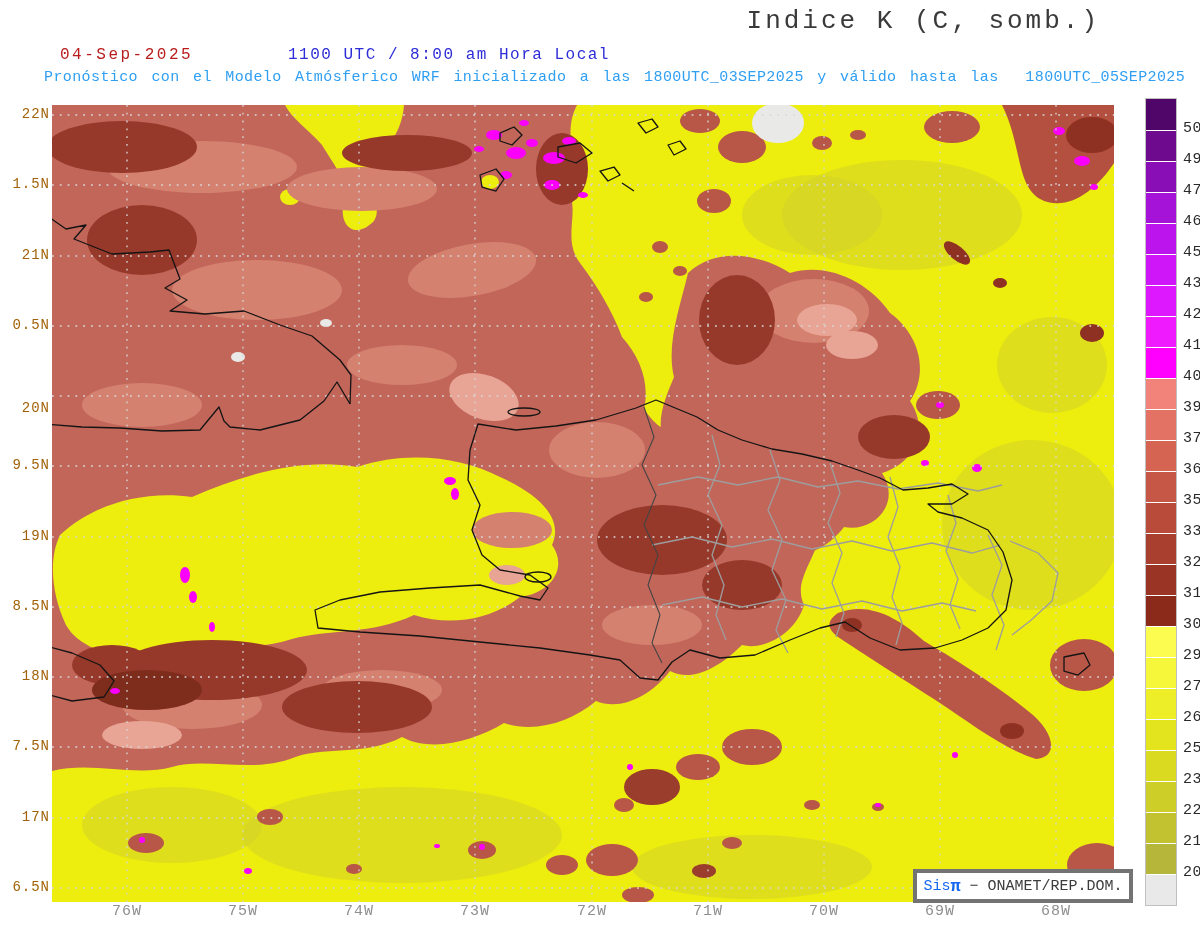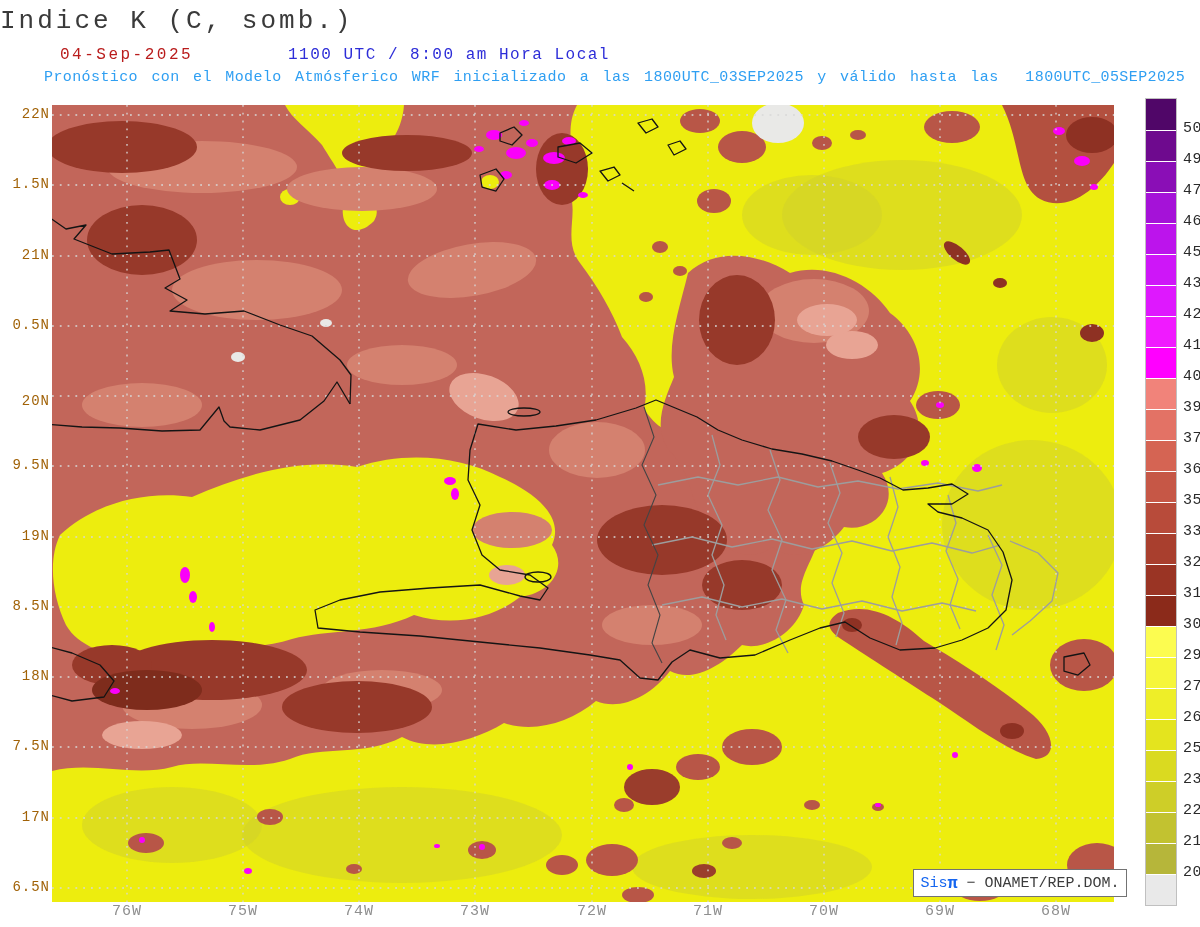--- a/index.html
+++ b/index.html
@@ -1,35 +1,35 @@
 <!DOCTYPE html>
 <html><head>
 <meta charset="utf-8">
 <style>
   html,body{margin:0;padding:0;background:#ffffff;}
   body{width:1200px;height:927px;position:relative;overflow:hidden;
        font-family:"Liberation Mono","DejaVu Sans Mono",monospace;}
   .abs{position:absolute;}
-  #page-title{left:0;top:6px;width:1100px;text-align:left;font-size:26px;
+  #page-title{left:0;top:6px;width:1100px;text-align:right;font-size:26px;
               letter-spacing:3px;color:#3a3a3a;white-space:pre;}
   #hdr-date{left:60px;top:46px;font-size:16px;letter-spacing:2.5px;color:#b91c1c;white-space:pre;}
   #hdr-time{left:288px;top:46px;font-size:16px;letter-spacing:1.5px;color:#2d2dd8;white-space:pre;}
   #hdr-sub{left:44px;top:69px;width:1140px;font-size:15px;letter-spacing:0.4px;
            word-spacing:4px;color:#2f9ff2;white-space:pre;}
   #map-wrap{left:52px;top:105px;width:1062px;height:797px;}
   .lat-label{position:absolute;width:46px;left:-48px;text-align:right;font-size:14px;
              color:#a16207;letter-spacing:1px;}
   .lon-label{position:absolute;width:60px;text-align:center;font-size:15px;
              color:#8f8f8f;letter-spacing:1px;top:799px;}
   #colorbar{left:1145px;top:98px;width:30px;border:1px solid #c0c0c0;background:#fff;}
   .cb-seg{width:30px;height:31px;box-sizing:border-box;border-top:1px solid #ffffff;}
   .cb-seg:first-child{border-top:none;}
   .cb-label{position:absolute;left:1183px;font-size:15px;color:#2a2a2a;letter-spacing:0.5px;}
   #attribution{left:913px;top:869px;width:212px;height:26px;background:#ffffff;
-               border:1px solid #737373;display:flex;align-items:center;justify-content:center;
+               border:4px solid #737373;display:flex;align-items:center;justify-content:center;
                font-size:15px;color:#3c3c3c;white-space:pre;}
   #attribution .sis{color:#1566f0;}
   #attribution .pi{color:#1566f0;font-weight:bold;font-size:17px;line-height:15px;}
   svg{display:block;}
 </style>
 </head>
 <body>
 
 <div class="abs" id="page-title">Indice K (C, somb.)</div>
 <div class="abs" id="hdr-date">04-Sep-2025</div>
@@ -249,21 +249,21 @@
     <path d="M1012,552 L1032,548 L1038,560 L1026,570 L1012,566 Z"></path>
   </g>
   <path stroke="#444444" stroke-width="1.1" fill="none" d="M592,302 L602,332 L590,360 L604,390 L592,420 L606,450 L596,480 L608,510 L600,538 L610,558"></path>
 </svg>
 
 <div id="lat-axis">
       <div class="lat-label" style="top: 1px;">22N</div>
       <div class="lat-label" style="top: 71px;">1.5N</div>
       <div class="lat-label" style="top: 142px;">21N</div>
       <div class="lat-label" style="top: 212px;">0.5N</div>
-      <div class="lat-label" style="top: 288px;">20N</div>
+      <div class="lat-label" style="top: 295px;">20N</div>
       <div class="lat-label" style="top: 352px;">9.5N</div>
       <div class="lat-label" style="top: 423px;">19N</div>
       <div class="lat-label" style="top: 493px;">8.5N</div>
       <div class="lat-label" style="top: 563px;">18N</div>
       <div class="lat-label" style="top: 633px;">7.5N</div>
       <div class="lat-label" style="top: 704px;">17N</div>
       <div class="lat-label" style="top: 774px;">6.5N</div>
     </div>
 </div>
 

